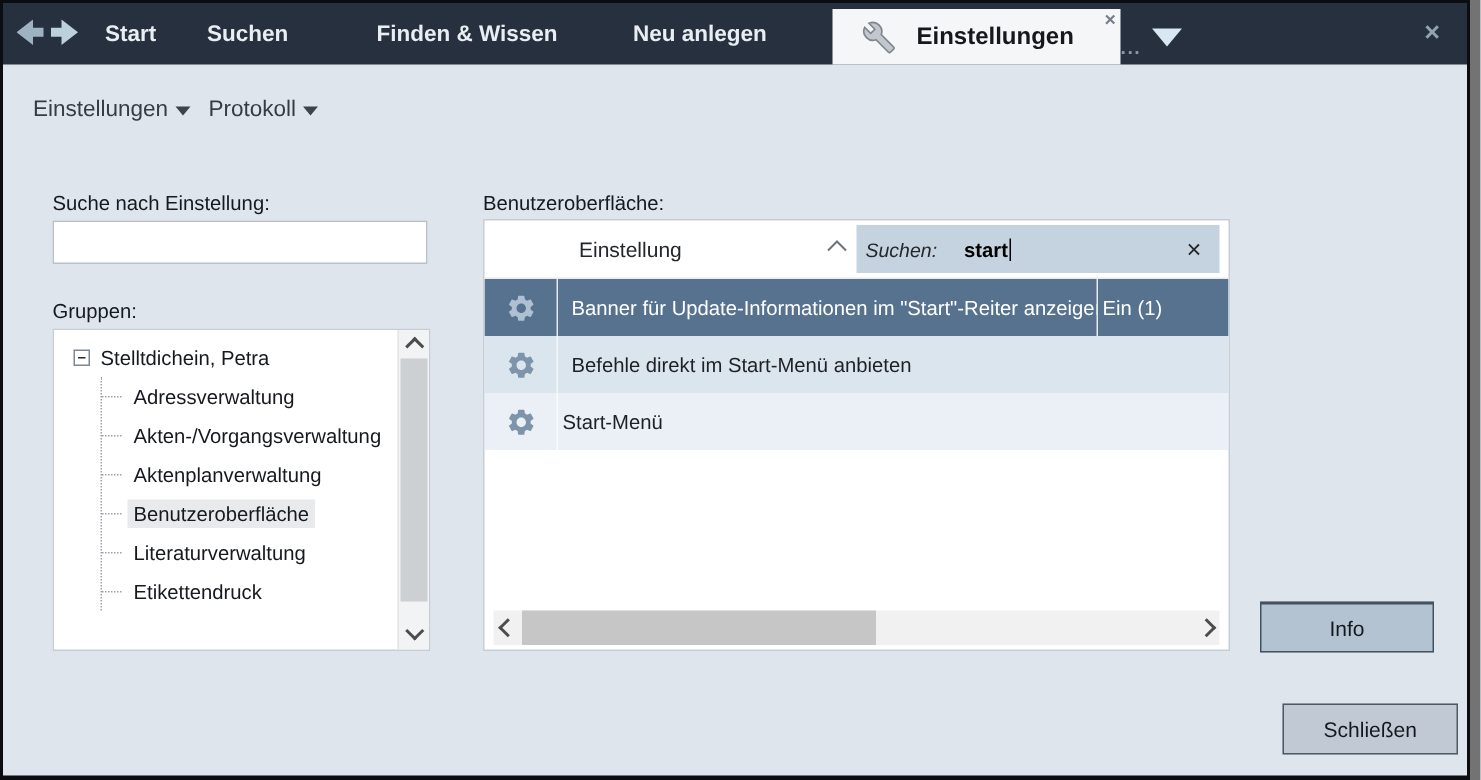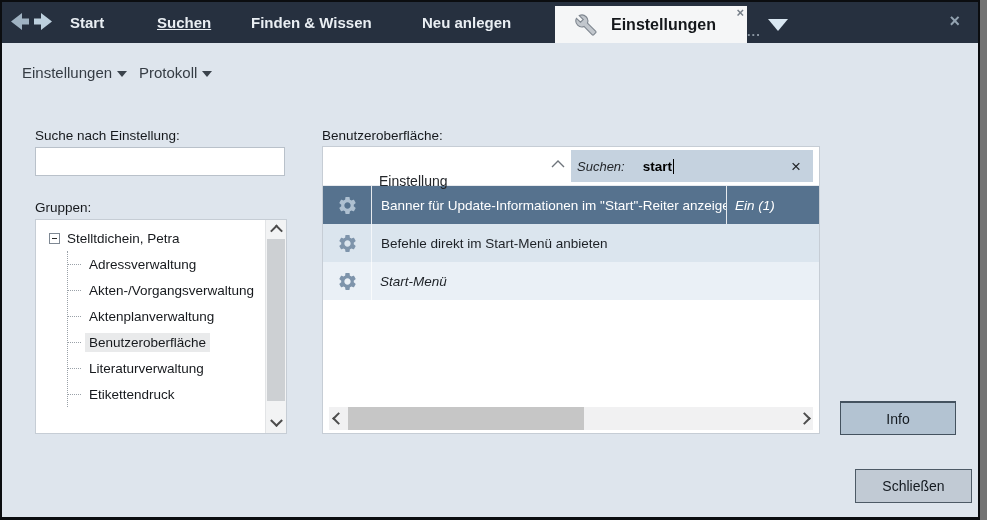--- a/index.html
+++ b/index.html
@@ -6,21 +6,21 @@
   #app{position:relative;width:987px;height:520px;background:#737373;overflow:hidden;}
   .window{position:absolute;left:0;top:0;width:980px;height:520px;box-sizing:border-box;
           border:2px solid #0b0d10;border-bottom-width:3px;background:#dee5ed;overflow:hidden;}
 
   
   .topbar{position:absolute;left:0;top:0;width:100%;height:41px;background:#26303f;}
   .nav-arrows{position:absolute;left:9px;top:11px;display:flex;gap:3px;}
   .nav-arrows svg{display:block;}
   .tabstrip-tab{position:absolute;top:0;height:41px;line-height:41px;color:#e9eef3;
                 font-size:15px;font-weight:bold;cursor:default;}
-  .tab-start{left:68px;} .tab-suchen{left:155px;text-decoration:underline;} .tab-finden{left:249px;} .tab-neu{left:420px;}
+  .tab-start{left:68px;} .tab-suchen{left:136px;} .tab-finden{left:249px;} .tab-neu{left:420px;}
   .active-tab{position:absolute;left:553px;top:4px;width:192px;height:37px;background:#f5f6f7;
               display:flex;align-items:center;}
   .active-tab .wrench{margin-left:20px;}
   .active-tab .atab-label{margin-left:14px;font-size:16px;font-weight:bold;color:#15181c;}
   .tab-close{position:absolute;right:3px;top:0px;font-size:13px;font-weight:bold;color:#767f89;
              line-height:14px;cursor:default;}
   .overflow-dots{position:absolute;left:745px;top:22px;color:#8b97a3;font-size:13px;font-weight:bold;
                  letter-spacing:1px;}
   .dd-triangle{position:absolute;left:766px;top:17px;width:0;height:0;
                border-left:10px solid transparent;border-right:10px solid transparent;
@@ -58,32 +58,32 @@
   .chev-down{transform:rotate(135deg) translate(-2px,2px);}
   .chev-left{transform:rotate(-135deg);}
   .chev-right{transform:rotate(45deg);}
   .vs-thumb{position:absolute;left:1px;top:19px;width:18px;height:162px;background:#cdd0d3;}
 
   
   .lbl-table{left:320px;top:126px;}
   .tablebox{position:absolute;left:320px;top:144px;width:498px;height:288px;box-sizing:border-box;
             background:#fff;border:1px solid #c6cdd5;overflow:hidden;}
   .thead{position:relative;height:38px;border-bottom:1px solid #e7eaee;}
-  .th-label{position:absolute;left:56px;top:0;line-height:38px;font-size:14px;color:#23262a;margin-top:15px;}
+  .th-label{position:absolute;left:63px;top:0;line-height:38px;font-size:14px;color:#23262a;}
   .sort-caret{position:absolute;left:228px;top:13px;}
   .find-overlay{position:absolute;left:248px;top:3px;width:242px;height:32px;background:#c5d2df;
                 display:flex;align-items:center;}
   .find-label{font-style:italic;font-size:13px;color:#23262a;margin-left:6px;}
   .find-value{font-weight:bold;font-size:13.5px;color:#000;margin-left:18px;}
   .text-cursor{display:inline-block;width:1px;height:15px;background:#000;margin-left:1px;vertical-align:-3px;}
   .find-close{margin-left:auto;margin-right:12px;font-size:17px;color:#23262a;line-height:17px;}
   .trow{display:flex;align-items:stretch;height:38px;font-size:13.5px;}
   .trow .icon-cell{width:48px;flex:none;display:flex;align-items:center;justify-content:center;}
   .trow .text-cell{flex:1;display:flex;align-items:center;padding-left:9px;color:#1d2126;white-space:nowrap;overflow:hidden;}
-  .trow .value-cell{width:84px;flex:none;display:flex;align-items:center;padding-left:8px;color:#1d2126;font-style:italic;}
+  .trow .value-cell{width:84px;flex:none;display:flex;align-items:center;padding-left:3px;color:#1d2126;}
   .trow.selected{background:#56728e;}
   .trow.selected .text-cell,.trow.selected .value-cell{color:#fff;}
   .trow.selected .icon-cell{border-right:1px solid rgba(255,255,255,.85);}
   .trow.selected .value-cell{border-left:1px solid rgba(255,255,255,.85);}
   .trow.shade-a{background:#dbe5ee;}
   .trow.shade-b{background:#eaf0f6;}
   .trow.shade-a .icon-cell,.trow.shade-b .icon-cell{border-right:1px solid rgba(255,255,255,.7);}
   .hscroll{position:absolute;left:6px;right:6px;bottom:3px;height:23px;background:#f1f1f2;}
   .hs-arrow{position:absolute;top:0;width:18px;height:23px;display:flex;align-items:center;justify-content:center;}
   .hs-left{left:0;} .hs-right{right:0;}

